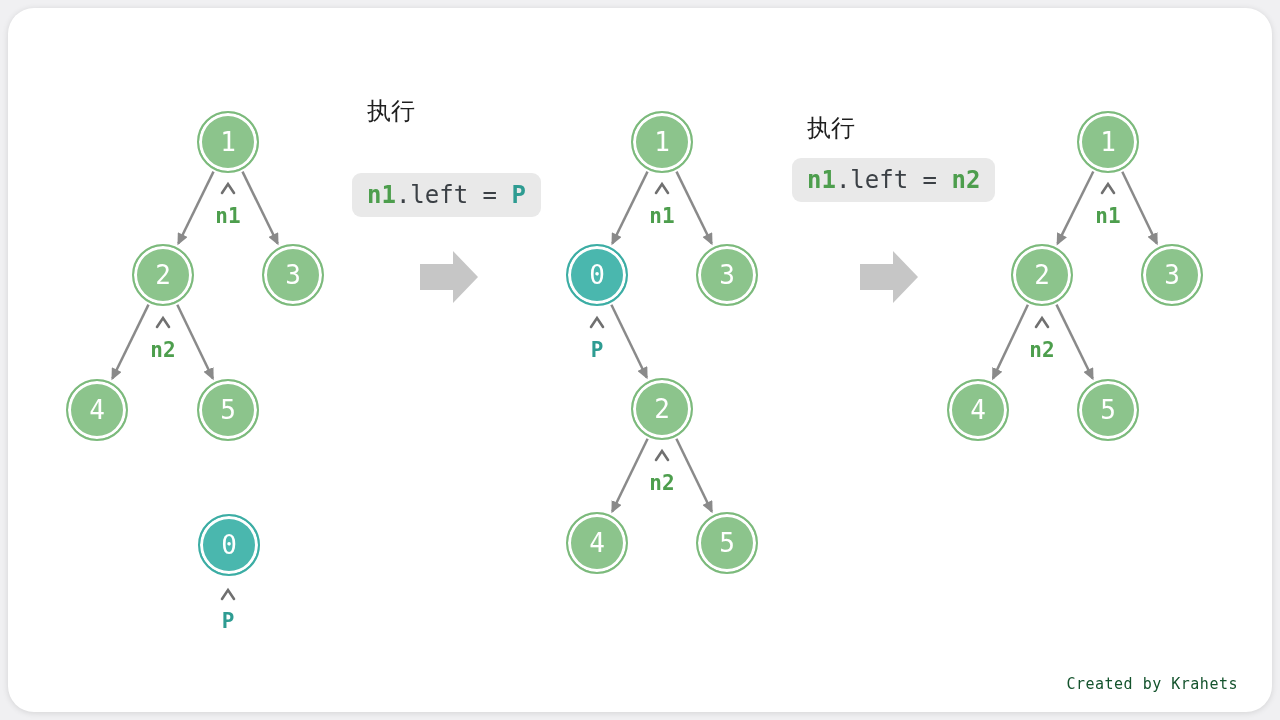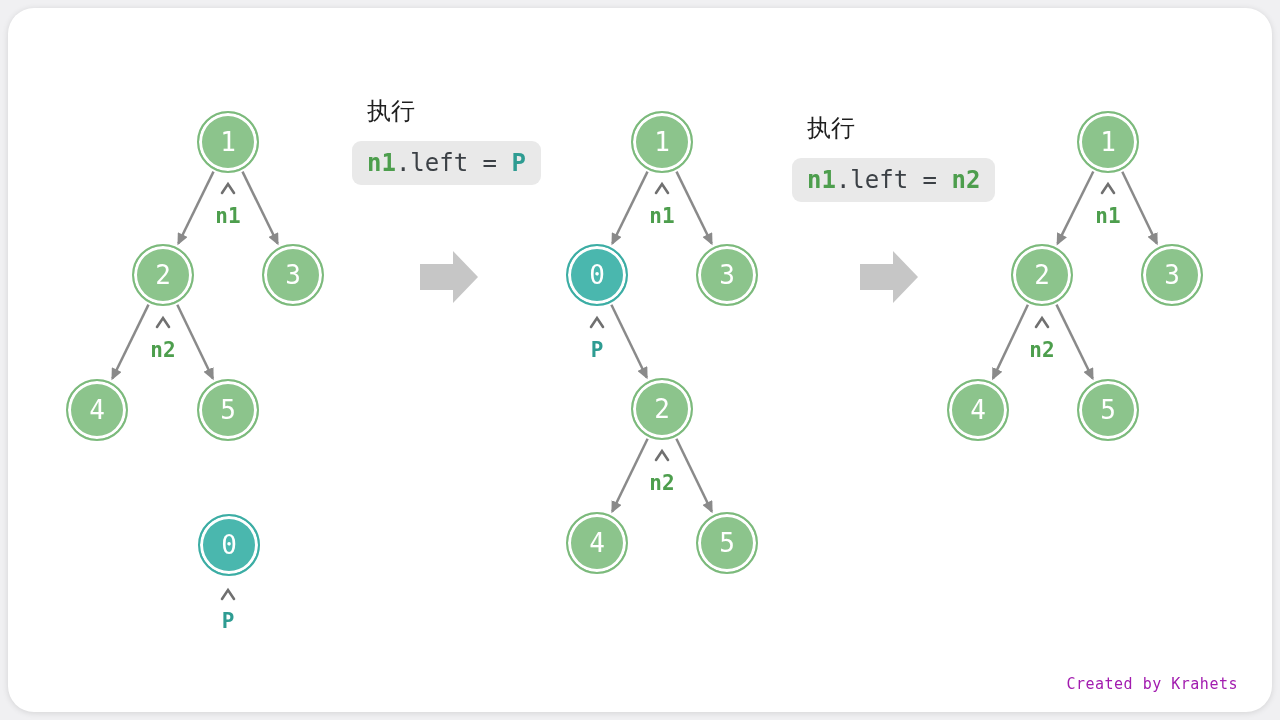--- a/index.html
+++ b/index.html
@@ -141,21 +141,21 @@
     <div class="pointer-label" style="left: 228px; top: 621px; color: rgb(46, 156, 146);">P</div>
     <div class="pointer-label" style="left: 662px; top: 216px; color: rgb(77, 158, 77);">n1</div>
     <div class="pointer-label" style="left: 597px; top: 350px; color: rgb(46, 156, 146);">P</div>
     <div class="pointer-label" style="left: 662px; top: 483px; color: rgb(77, 158, 77);">n2</div>
     <div class="pointer-label" style="left: 1108px; top: 216px; color: rgb(77, 158, 77);">n1</div>
     <div class="pointer-label" style="left: 1042px; top: 350px; color: rgb(77, 158, 77);">n2</div>
   </div>
 
 <div class="step" style="left:352px;top:96px;">
   <div class="step-heading" style="color: rgb(31, 31, 31);">执行</div>
-  <div class="code-box" id="code-box-0" style="background: rgb(233, 233, 233);"><div class="code-line"><span class="tok-green">n1</span><span class="tok-plain">.left = </span><span class="tok-teal">P</span></div></div>
+  <div class="code-box" id="code-box-0" style="background: rgb(233, 233, 233); margin-top: 32px;"><div class="code-line"><span class="tok-green">n1</span><span class="tok-plain">.left = </span><span class="tok-teal">P</span></div></div>
 </div>
 
 <div class="step" style="left:792px;top:113px;">
   <div class="step-heading" style="color: rgb(31, 31, 31);">执行</div>
   <div class="code-box" id="code-box-1" style="background: rgb(233, 233, 233);"><div class="code-line"><span class="tok-green">n1</span><span class="tok-plain">.left = </span><span class="tok-green">n2</span></div></div>
 </div>
 
-<div class="watermark" style="color: #a21caf;">Created by Krahets</div>
+<div class="watermark" style="color: #14532d;">Created by Krahets</div>
 
 </body></html>

